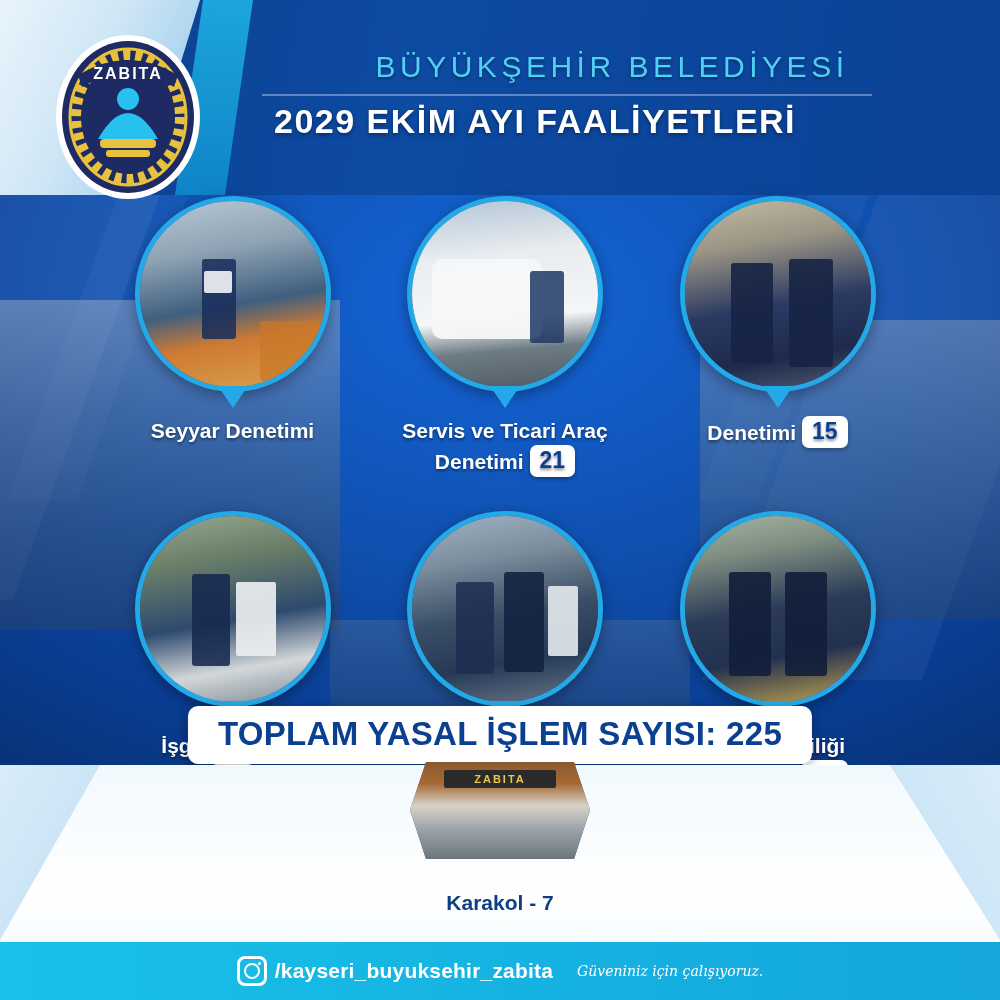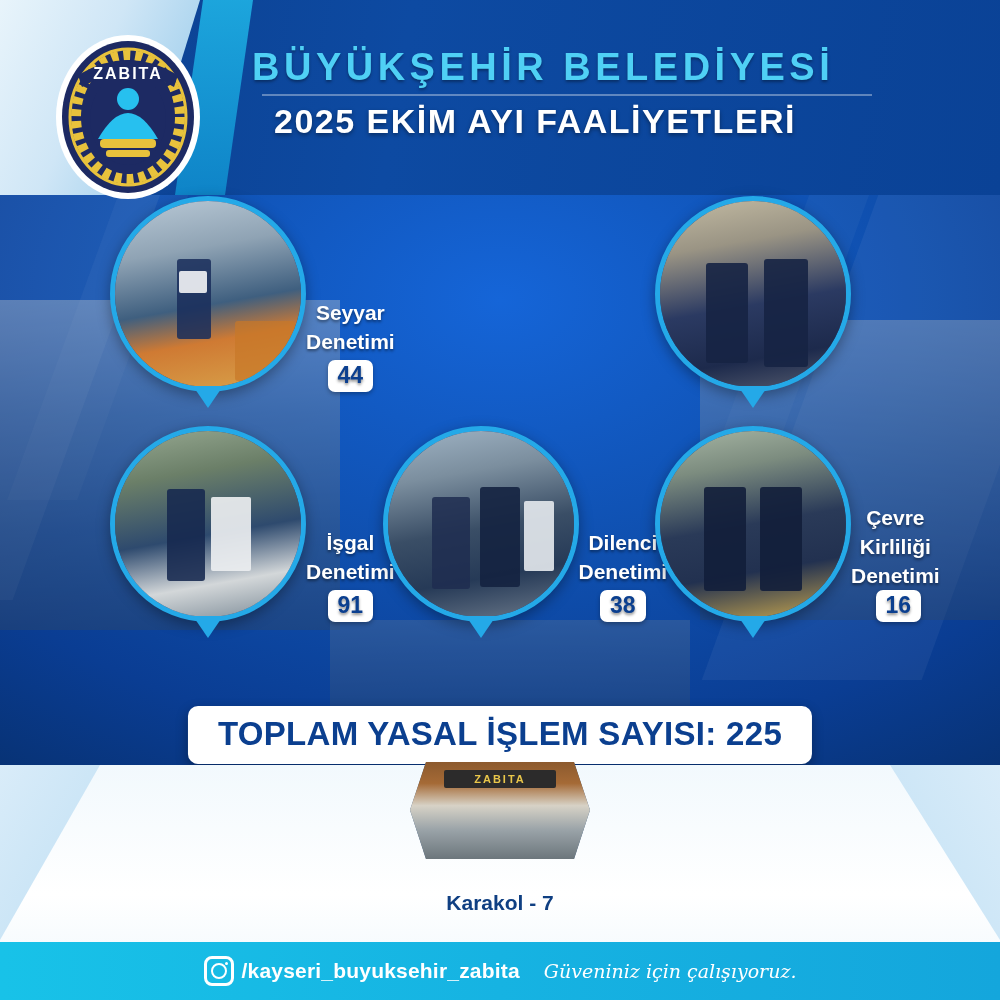--- a/index.html
+++ b/index.html
@@ -64,40 +64,41 @@
 
   .logo {
     position: absolute; left: 48px; top: 27px;
     width: 160px; height: 175px;
     z-index: 6;
   }
 
   .titles { position: absolute; left: 252px; top: 48px; width: 720px; }
   .title-line1, .title-line2 {
     color: #4fd0f5;
-    font-size: 38px; font-weight: bold; letter-spacing: 4.5px;
+    font-size: 30px; font-weight: normal; letter-spacing: 4.5px;
     line-height: 38px;
     text-shadow: 0 2px 3px rgba(0,0,0,0.35);
+    text-align: center;
   }
   .title-rule {
     width: 610px; height: 2px; background: rgba(255,255,255,0.35);
     margin: 8px 0 6px 10px;
   }
   .title-line3 {
     color: #ffffff; font-size: 34px; font-weight: bold; letter-spacing: 1.5px;
     margin-left: 22px;
     text-shadow: 0 2px 4px rgba(0,0,0,0.4);
   }
 
   
   .grid {
     position: absolute; left: 110px; top: 196px; width: 790px;
   }
   .row { display: flex; justify-content: space-between; }
-  .cell { width: 245px; display: flex; align-items: flex-end; }
+  .cell { width: 245px; display: flex; flex-direction: column; align-items: center; }
 
   .photo-wrap { position: relative; width: 196px; height: 196px; }
   .photo {
     width: 196px; height: 196px;
     border-radius: 50%;
     border: 5px solid #24a9e8;
     overflow: hidden;
     position: relative;
     background: #274c7e;
     box-shadow: 0 4px 14px rgba(0,0,0,0.35);
@@ -195,21 +196,21 @@
     content: ""; position: absolute; left: 50%; top: 50%;
     transform: translate(-50%, -50%);
     width: 12px; height: 12px; border: 2.5px solid #fff; border-radius: 50%;
   }
   .ig-icon::before {
     content: ""; position: absolute; right: 3px; top: 3px;
     width: 3px; height: 3px; background: #fff; border-radius: 50%;
   }
   .ig-handle { color: #fff; font-size: 21px; font-weight: bold; letter-spacing: 0.2px; }
   .slogan {
-    color: #fff; font-size: 19px; font-style: italic;
+    color: #fff; font-size: 14px; font-style: italic;
     font-family: "DejaVu Serif", serif;
   }
 
   
   .ph { position: absolute; inset: 0; }
   .p-seyyar { background: linear-gradient(170deg, #b9c9d6 0%, #8fa3b4 28%, #3f5f7f 55%, #cf7a33 72%, #d8a24a 100%); }
   .p-servis { background: linear-gradient(175deg, #b4c6d6 0%, #e9edf0 30%, #f4f6f7 62%, #6d7b85 78%, #505b64 100%); }
   .p-market { background: linear-gradient(170deg, #c3bba3 0%, #9a9484 25%, #2b3a62 55%, #1d2a4c 80%, #545b6e 100%); }
   .p-isgal  { background: linear-gradient(170deg, #96a891 0%, #6b7f68 25%, #2e4a6e 55%, #d3d7d9 78%, #7b8a96 100%); }
   .p-dilenci{ background: linear-gradient(170deg, #9fb3c4 0%, #7b8e9e 25%, #3a4e66 52%, #263a57 75%, #6b798a 100%); }
@@ -254,55 +255,73 @@
       <ellipse cx="80" cy="72" rx="11" ry="11" fill="#27c0ef"></ellipse>
       <rect x="52" y="112" width="56" height="9" rx="4" fill="#e8c23c"></rect>
       <rect x="58" y="123" width="44" height="7" rx="3" fill="#e8c23c"></rect>
       <path d="M30 48 Q80 18 130 48 L126 60 Q80 32 34 60 Z" fill="#1d2a63"></path>
       <text x="80" y="52" text-anchor="middle" font-family="Liberation Sans, sans-serif" font-size="16" font-weight="bold" fill="#ffffff" letter-spacing="2">ZABITA</text>
     </svg>
 
     <div class="titles">
       <div class="title-line1">BÜYÜKŞEHİR BELEDİYESİ</div>
       <div class="title-rule"></div>
-      <div class="title-line3">2025 EKİM AYI FAALİYETLERİ</div>
+      <div class="title-line3">2029 EKİM AYI FAALİYETLERİ</div>
     </div>
   </div>
 
   <div class="grid">
 
     <div class="row">
 
       <div class="cell">
         <div class="photo-wrap">
           <div class="photo">
             <div class="ph p-seyyar"></div>
             <div class="figure" style="left:62px;top:58px;width:34px;height:80px;background:rgba(25,45,90,.85)"></div>
             <div class="vest" style="left:64px;top:70px;width:28px;height:22px"></div>
             <div class="figure" style="left:120px;top:120px;width:60px;height:60px;background:rgba(200,120,40,.7)"></div>
           </div>
           <div class="pin"></div>
         </div>
         <div class="cap">
           <span>Seyyar Denetimi</span>
-          <span class="numblock"><span class="num">44</span></span>
-        </div>
-      </div>
-
+        </div>
+      </div>
+
+      <div class="cell">
+        <div class="photo-wrap">
+          <div class="photo">
+            <div class="ph p-servis"></div>
+            <div class="figure" style="left:20px;top:58px;width:110px;height:80px;background:rgba(245,247,248,.95);border-radius:10px"></div>
+            <div class="figure" style="left:118px;top:70px;width:34px;height:72px;background:rgba(30,55,100,.85)"></div>
+          </div>
+          <div class="pin"></div>
+        </div>
+        <div class="cap">
+          <div>Servis ve Ticari Araç</div>
+          <div>
+            <span>Denetimi</span><span class="num">21</span>
+          </div>
+        </div>
+      </div>
 
       <div class="cell">
         <div class="photo-wrap">
           <div class="photo">
             <div class="ph p-market"></div>
             <div class="figure" style="left:46px;top:62px;width:42px;height:100px;background:rgba(22,35,68,.9)"></div>
             <div class="figure" style="left:104px;top:58px;width:44px;height:108px;background:rgba(22,35,68,.9)"></div>
           </div>
           <div class="pin"></div>
         </div>
         <div class="cap">
+          <div>
+            <span>Denetimi</span><span class="num">15</span>
+          </div>
         </div>
       </div>
 
     </div>
 
     <div class="row" style="margin-top:34px;">
 
       <div class="cell">
         <div class="photo-wrap">
           <div class="photo">

